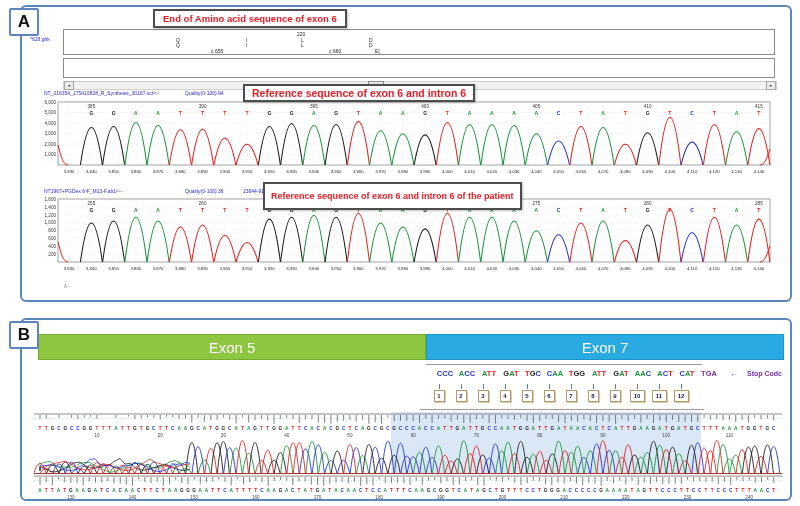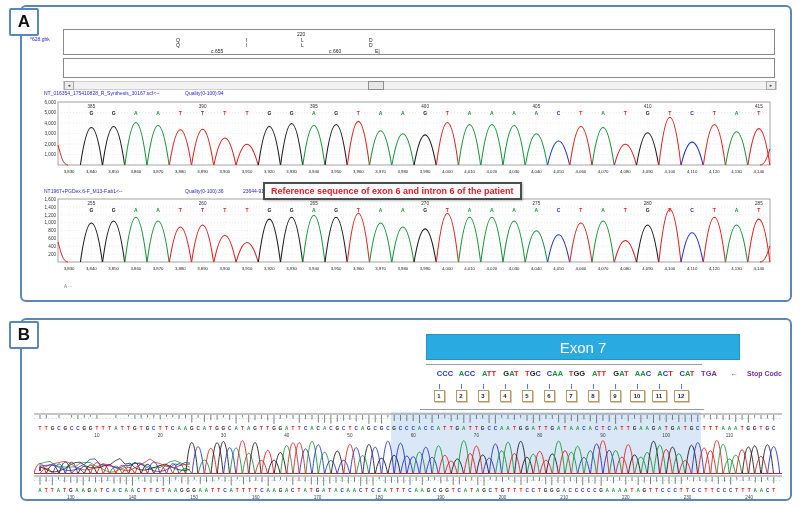--- a/index.html
+++ b/index.html
@@ -27,20 +27,21 @@
 svg{position:absolute;overflow:hidden}
 svg text{font-family:"Liberation Sans",sans-serif}
 </style>
 </head>
 <body>
 
 <div id="stage">
 
   <div class="panel" style="left:20px;top:5px;width:772px;height:297px"></div>
   <div class="corner-label" style="left:9px;top:8px">A</div>
+  <div class="red-label" style="left:153px;top:9px;height:19px;padding:0 8px;font-size:9.5px">End of Amino acid sequence of exon 6</div>
   <div class="tinyblue" style="left:30px;top:36px">*628.gbk</div>
   <div class="seq-box" id="aaBox" style="left:63px;top:29px;width:712px;height:26px">
       <span class="aa" style="left: 233px; top: 1px;">220</span>
       <span class="aa" style="left: 112px; top: 6.5px;">Q</span>
       <span class="aa" style="left: 182px; top: 6.5px;">I</span>
       <span class="aa" style="left: 237px; top: 6.5px;">L</span>
       <span class="aa" style="left: 305px; top: 6.5px;">D</span>
       <span class="aa" style="left: 112px; top: 12px;">Q</span>
       <span class="aa" style="left: 182px; top: 12px;">I</span>
       <span class="aa" style="left: 237px; top: 12px;">L</span>
@@ -50,20 +51,21 @@
       <span class="aa" style="left: 311px; top: 18px;">E]</span>
     </div>
   <div class="seq-box" style="left:63px;top:58px;width:712px;height:20px"></div>
   <div class="scroll-track" style="left:63px;top:81px;width:714px;height:9px"></div>
   <div class="scroll-btn" style="left:64px;top:81px">◂</div>
   <div class="scroll-thumb" style="left:368px;top:81px"></div>
   <div class="scroll-btn" style="left:766px;top:81px">▸</div>
 
   <div class="tinyblue" style="left:44px;top:90px">NT_016354_175410828_R_Synthesis_30167.scf&lt;--</div>
   <div class="tinyblue" style="left:185px;top:90px">Quality(0-100):94</div>
+  <div class="red-label" style="left:243px;top:84px;height:18px;padding:0 7px;font-size:10.5px">Reference sequence of exon 6 and intron 6</div>
   <svg id="chrom1" style="left:30px;top:99px" width="748" height="84">
       <rect x="28" y="3" width="712" height="63" fill="#fff" stroke="#8c8c8c" stroke-width="0.8"></rect>
       <line x1="28" y1="3" x2="740" y2="3" stroke="#cccccc" stroke-width="0.4" stroke-dasharray="1,2"></line>
       <text x="26" y="4.8" text-anchor="end" font-size="4.6" fill="#333">6,000</text>
       <line x1="28" y1="13.5" x2="740" y2="13.5" stroke="#cccccc" stroke-width="0.4" stroke-dasharray="1,2"></line>
       <text x="26" y="15.3" text-anchor="end" font-size="4.6" fill="#333">5,000</text>
       <line x1="28" y1="24" x2="740" y2="24" stroke="#cccccc" stroke-width="0.4" stroke-dasharray="1,2"></line>
       <text x="26" y="25.8" text-anchor="end" font-size="4.6" fill="#333">4,000</text>
       <line x1="28" y1="34.5" x2="740" y2="34.5" stroke="#cccccc" stroke-width="0.4" stroke-dasharray="1,2"></line>
       <text x="26" y="36.3" text-anchor="end" font-size="4.6" fill="#333">3,000</text>
@@ -204,21 +206,21 @@
       <path d="M695.6,66 C703.0,21.6 710.2,21.6 717.6,66" fill="none" stroke="#18953c" stroke-width="1.05"></path>
       <text x="706.625" y="16" text-anchor="middle" font-size="5" font-weight="bold" fill="#18953c">A</text>
       <path d="M717.9,66 C725.3,17.5 732.5,17.5 739.9,66" fill="none" stroke="#e02222" stroke-width="1.05"></path>
       <text x="728.875" y="16" text-anchor="middle" font-size="5" font-weight="bold" fill="#e02222">T</text>
       <text x="728.875" y="9" text-anchor="middle" font-size="4.6" fill="#333">415</text>
     </svg>
 
   <div class="tinyblue" style="left:44px;top:188px">NT1967+PGDex.6-F_M13-F.ab1&lt;--</div>
   <div class="tinyblue" style="left:185px;top:188px">Quality(0-100):36</div>
   <div class="tinyblue" style="left:243px;top:188px">23644-91C12afghand.balgees</div>
-  <div class="red-label" style="left:263px;top:182px;height:18px;padding:0 6px;font-size:9px">Reference sequence of exon 6 and intron 6 of the patient</div>
+  <div class="red-label" style="left:263px;top:182px;height:28px;padding:0 6px;font-size:9px">Reference sequence of exon 6 and intron 6 of the patient</div>
   <svg id="chrom2" style="left:30px;top:196px" width="748" height="84">
       <rect x="28" y="3" width="712" height="63" fill="#fff" stroke="#8c8c8c" stroke-width="0.8"></rect>
       <line x1="28" y1="3" x2="740" y2="3" stroke="#cccccc" stroke-width="0.4" stroke-dasharray="1,2"></line>
       <text x="26" y="4.8" text-anchor="end" font-size="4.6" fill="#333">1,600</text>
       <line x1="28" y1="10.875" x2="740" y2="10.875" stroke="#cccccc" stroke-width="0.4" stroke-dasharray="1,2"></line>
       <text x="26" y="12.675" text-anchor="end" font-size="4.6" fill="#333">1,400</text>
       <line x1="28" y1="18.75" x2="740" y2="18.75" stroke="#cccccc" stroke-width="0.4" stroke-dasharray="1,2"></line>
       <text x="26" y="20.55" text-anchor="end" font-size="4.6" fill="#333">1,200</text>
       <line x1="28" y1="26.625" x2="740" y2="26.625" stroke="#cccccc" stroke-width="0.4" stroke-dasharray="1,2"></line>
       <text x="26" y="28.425" text-anchor="end" font-size="4.6" fill="#333">1,000</text>
@@ -363,21 +365,22 @@
       <path d="M695.6,66 C703.0,16.6 710.2,16.6 717.6,66" fill="none" stroke="#18953c" stroke-width="1.05"></path>
       <text x="706.625" y="16" text-anchor="middle" font-size="5" font-weight="bold" fill="#18953c">A</text>
       <path d="M717.9,66 C725.3,8.8 732.5,8.8 739.9,66" fill="none" stroke="#e02222" stroke-width="1.05"></path>
       <text x="728.875" y="16" text-anchor="middle" font-size="5" font-weight="bold" fill="#e02222">T</text>
       <text x="728.875" y="9" text-anchor="middle" font-size="4.6" fill="#333">285</text>
     </svg>
   <div class="tinygray" style="left:64px;top:284px">A ···</div>
 
   <div class="panel" style="left:20px;top:318px;width:772px;height:183px"></div>
   <div class="corner-label" style="left:9px;top:321px">B</div>
-  <div class="exon-bar" style="left:426px;top:334px;width:314px;background:#29abe2;border:1px solid #1d95c9">Exon 7</div>
+  <div class="exon-bar" style="left:38px;top:334px;width:388px;background:#8dc63f;border:1px solid #79ad2f">Exon 5</div>
+  <div class="exon-bar" style="left:426px;top:334px;width:358px;background:#29abe2;border:1px solid #1d95c9">Exon 7</div>
   <div class="gline" style="left:426px;top:364px;width:276px"></div>
   <div class="codon-row" id="codonRow" style="left:436px;top:369px">
       <span class="codon"><span style="color: rgb(34, 51, 204);">C</span><span style="color: rgb(34, 51, 204);">C</span><span style="color: rgb(34, 51, 204);">C</span></span>
       <span class="codon"><span style="color: rgb(24, 149, 60);">A</span><span style="color: rgb(34, 51, 204);">C</span><span style="color: rgb(34, 51, 204);">C</span></span>
       <span class="codon"><span style="color: rgb(24, 149, 60);">A</span><span style="color: rgb(224, 34, 34);">T</span><span style="color: rgb(224, 34, 34);">T</span></span>
       <span class="codon"><span style="color: rgb(28, 28, 28);">G</span><span style="color: rgb(24, 149, 60);">A</span><span style="color: rgb(224, 34, 34);">T</span></span>
       <span class="codon"><span style="color: rgb(224, 34, 34);">T</span><span style="color: rgb(28, 28, 28);">G</span><span style="color: rgb(34, 51, 204);">C</span></span>
       <span class="codon"><span style="color: rgb(34, 51, 204);">C</span><span style="color: rgb(24, 149, 60);">A</span><span style="color: rgb(24, 149, 60);">A</span></span>
       <span class="codon"><span style="color: rgb(224, 34, 34);">T</span><span style="color: rgb(28, 28, 28);">G</span><span style="color: rgb(28, 28, 28);">G</span></span>
       <span class="codon"><span style="color: rgb(24, 149, 60);">A</span><span style="color: rgb(224, 34, 34);">T</span><span style="color: rgb(224, 34, 34);">T</span></span>

